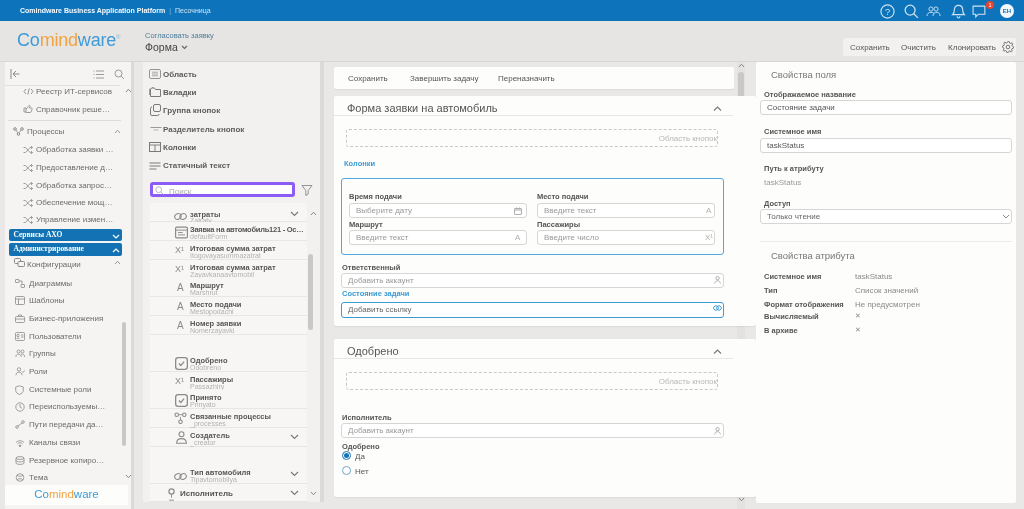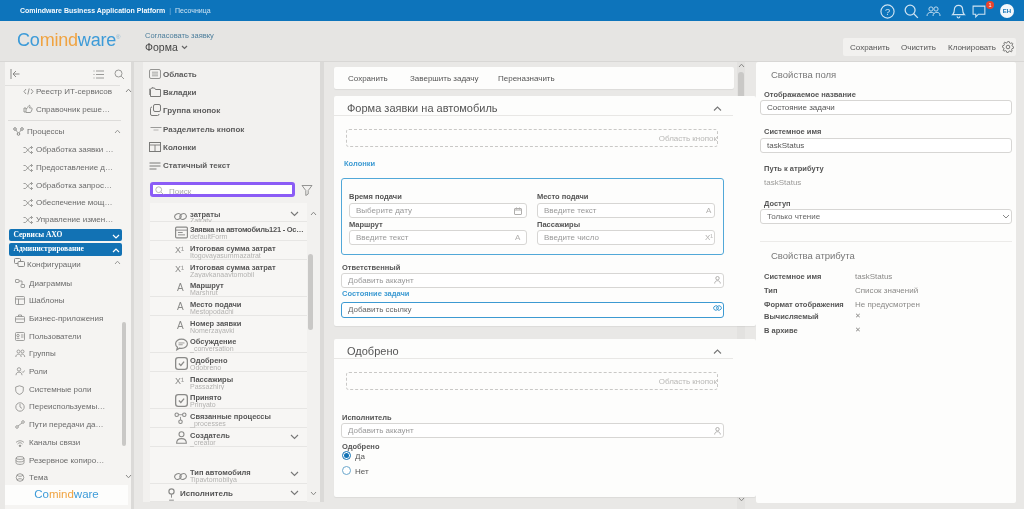--- a/index.html
+++ b/index.html
@@ -345,28 +345,20 @@
     <div class="arow" style="top:94px;">
       <div class="t">Место подачи</div>
         <div class="s">Mestopodachi</div>
       <div class="ic" style="left:27px;top:4px;font-size:10px;">A</div>
     </div>
     <div class="arow" style="top:113px;">
       <div class="t">Номер заявки</div>
         <div class="s">Nomerzayavki</div>
       <div class="ic" style="left:27px;top:4px;font-size:10px;">A</div>
     </div>
-    <div class="arow" style="top:131px;">
-      <div class="t">Обсуждение</div>
-        <div class="s">_conversation</div>
-      <svg class="ic" style="left:25px;top:4px;" width="11" height="10" viewBox="0 0 11 10">
-          <path d="M5.5 0.5c2.8 0 5 1.7 5 3.9s-2.2 3.9-5 3.9c-.6 0-1.2-.1-1.7-.2L1.5 9.5l.6-2.2C1 6.6.5 5.6.5 4.4.5 2.2 2.7.5 5.5.5z" fill="none" stroke="#8a8a88"></path>
-          <path d="M3 3.7h5M3 5.2h3.5" stroke="#8a8a88" stroke-width="0.7"></path>
-        </svg>
-    </div>
     <div class="arow" style="top:150px;">
       <div class="t">Одобрено</div>
         <div class="s">Odobreno</div>
       <svg class="ic" style="left:25px;top:4px;" width="10" height="10" viewBox="0 0 10 10">
           <rect x="0.5" y="0.5" width="9" height="9" rx="2" fill="none" stroke="#8a8a88"></rect>
           <path d="M3 5l1.5 1.5L7 3.5" stroke="#8a8a88" fill="none"></path>
         </svg>
     </div>
     <div class="arow" style="top:169px;">
       <div class="t">Пассажиры</div>

